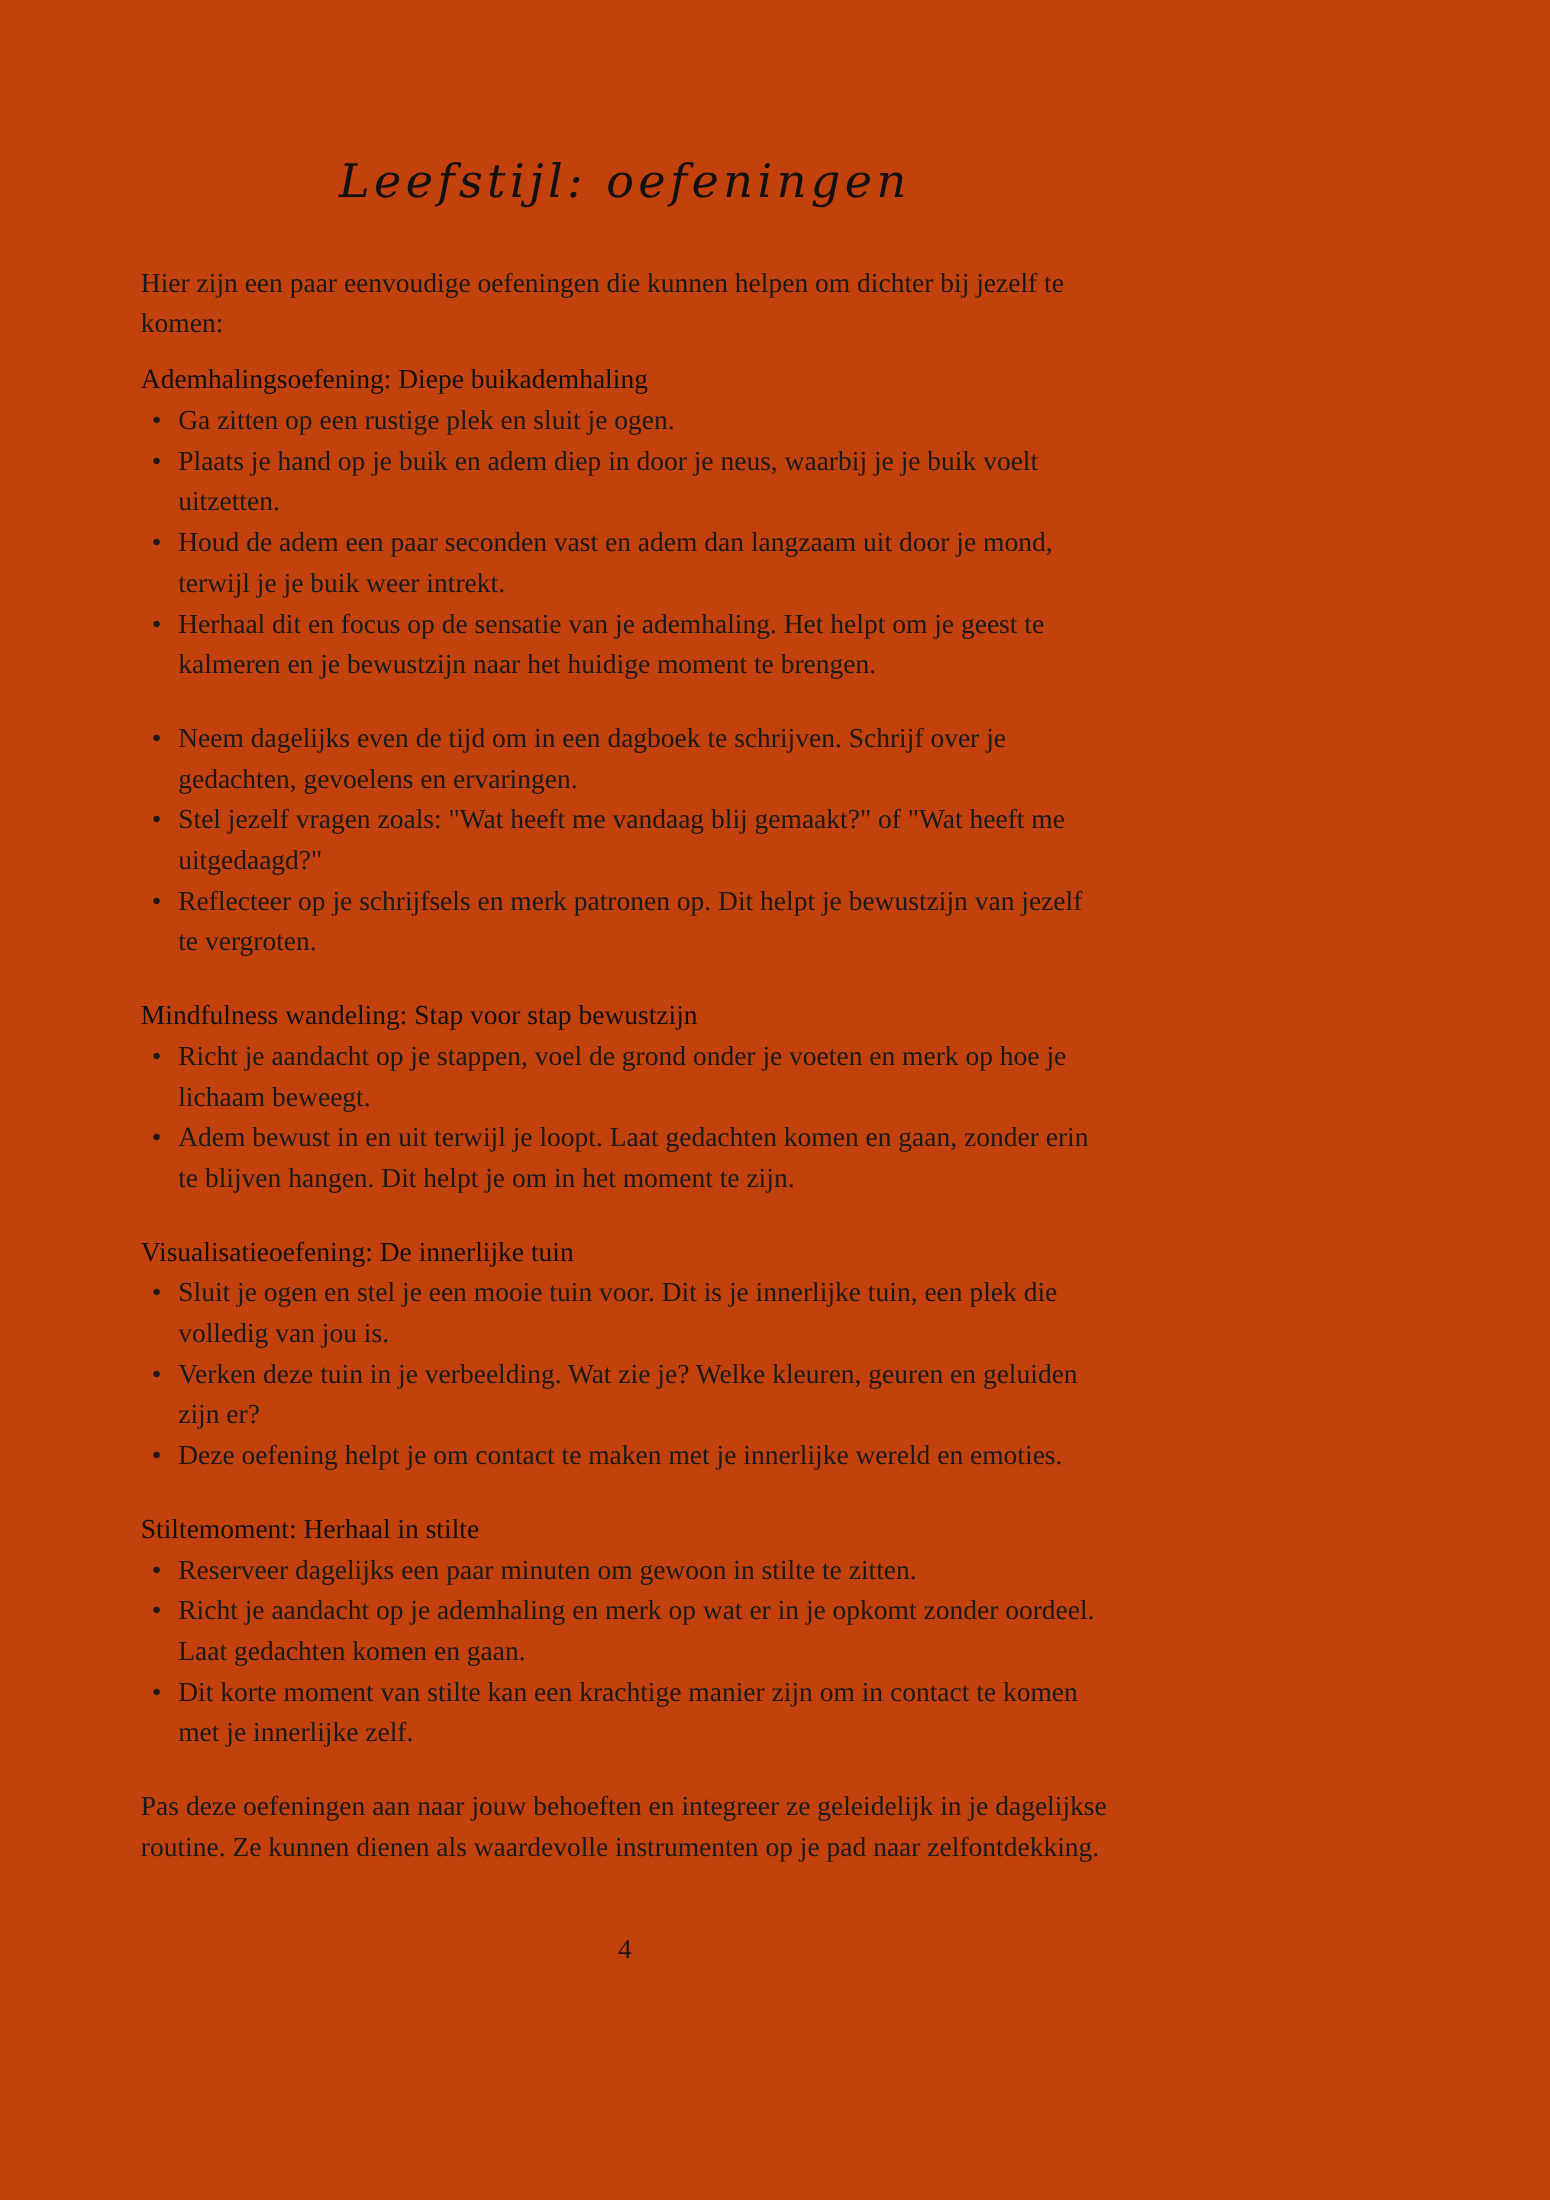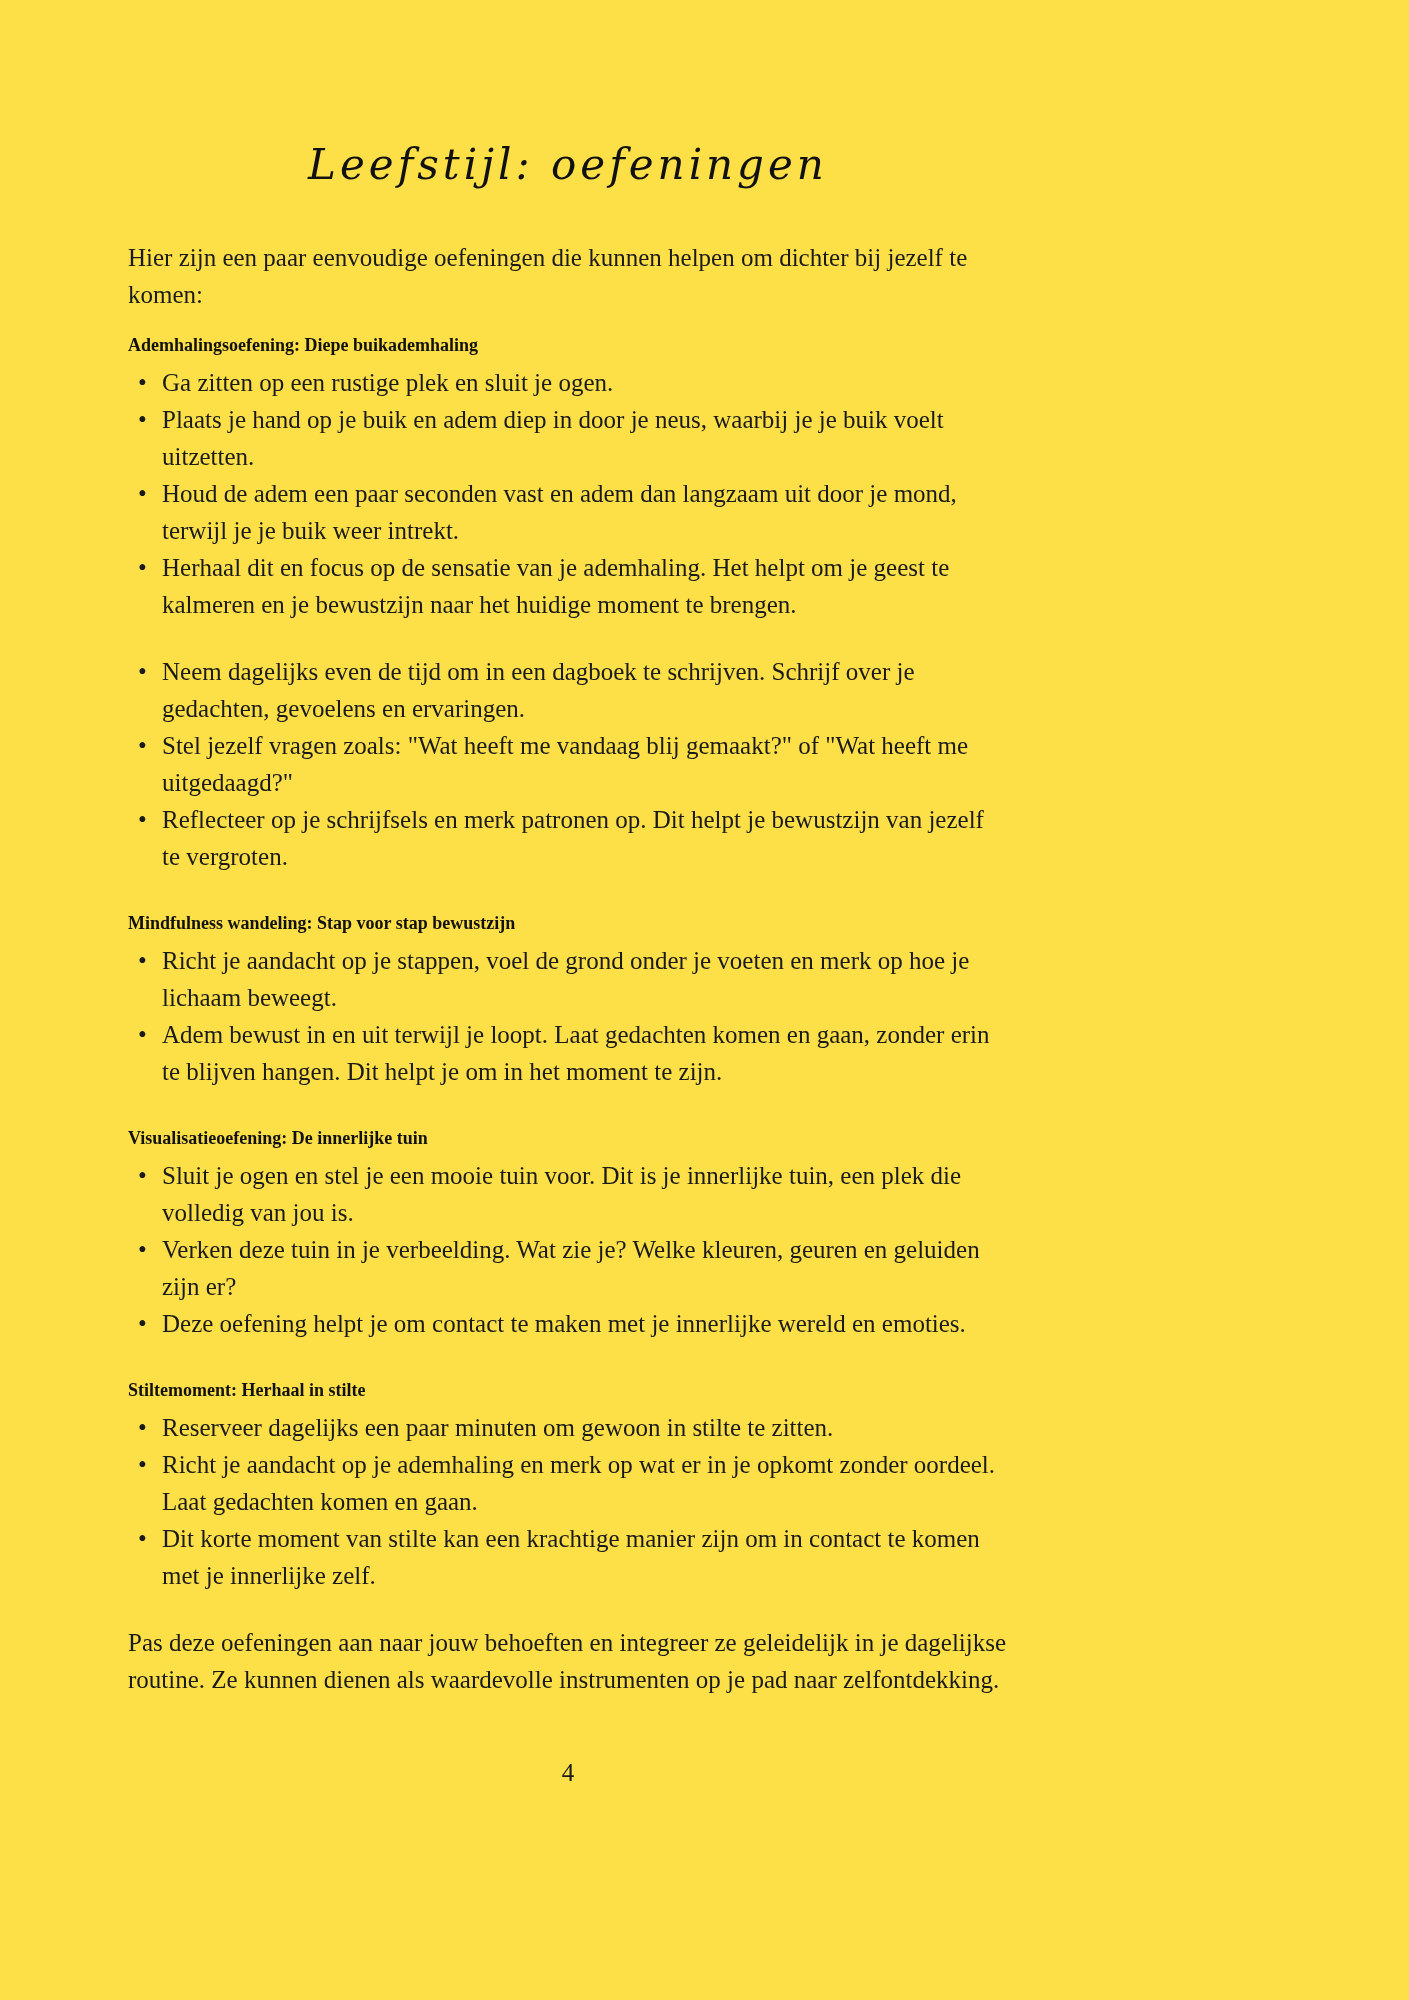--- a/index.html
+++ b/index.html
@@ -5,21 +5,21 @@
   html, body {
     margin: 0;
     padding: 0;
     background: #e8e8e8;
   }
   .page {
     position: relative;
     width: 1409px;
     height: 2000px;
     margin: 0 auto;
-    background: #fde047;
+    background: #c2410c;
     color: #1a1a1a;
     font-family: "Liberation Serif", serif;
     box-sizing: border-box;
     padding: 140px 0 0 128px;
     overflow: hidden;
   }
   .content {
     width: 880px;
   }
   .doc-title {
@@ -37,23 +37,23 @@
     line-height: 37px;
     margin: 0 0 14px 0;
   }
   .closing {
     margin: 0;
   }
   .doc-section {
     margin: 0 0 30px 0;
   }
   .doc-section h2 {
-    font-size: 18px;
+    font-size: 25px;
     line-height: 37px;
-    font-weight: 700;
+    font-weight: 400;
     margin: 0;
     color: #111111;
   }
   .doc-section ul {
     list-style: none;
     margin: 0;
     padding: 0;
   }
   .doc-section li {
     position: relative;

